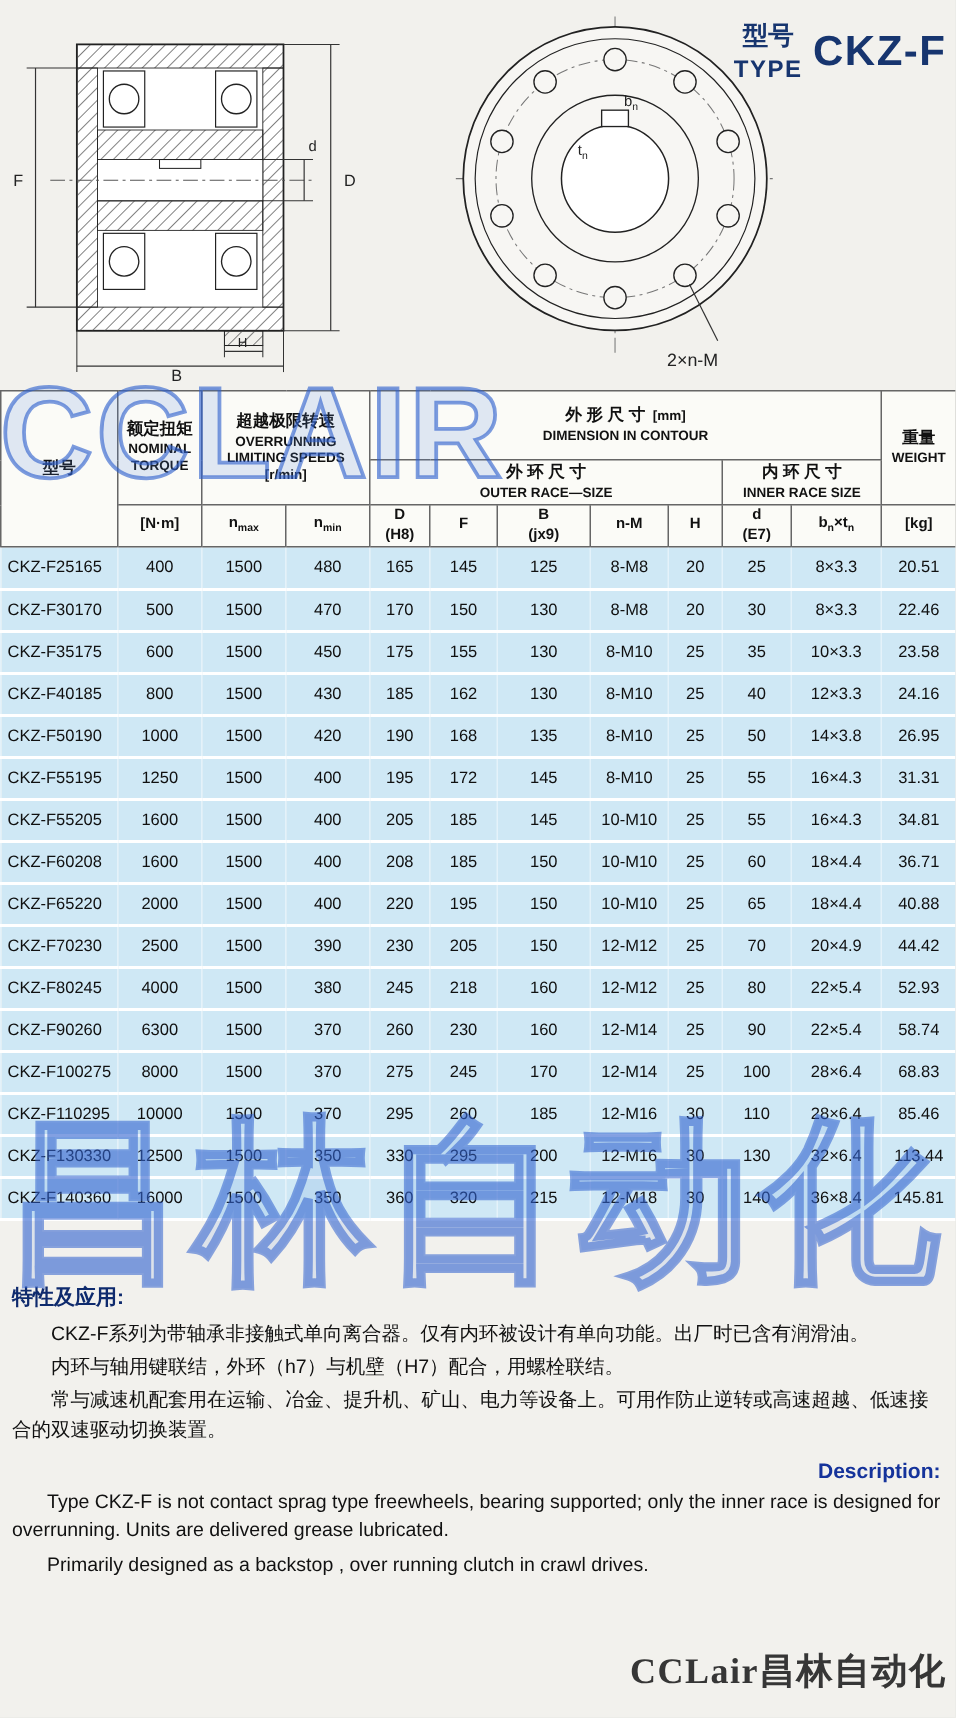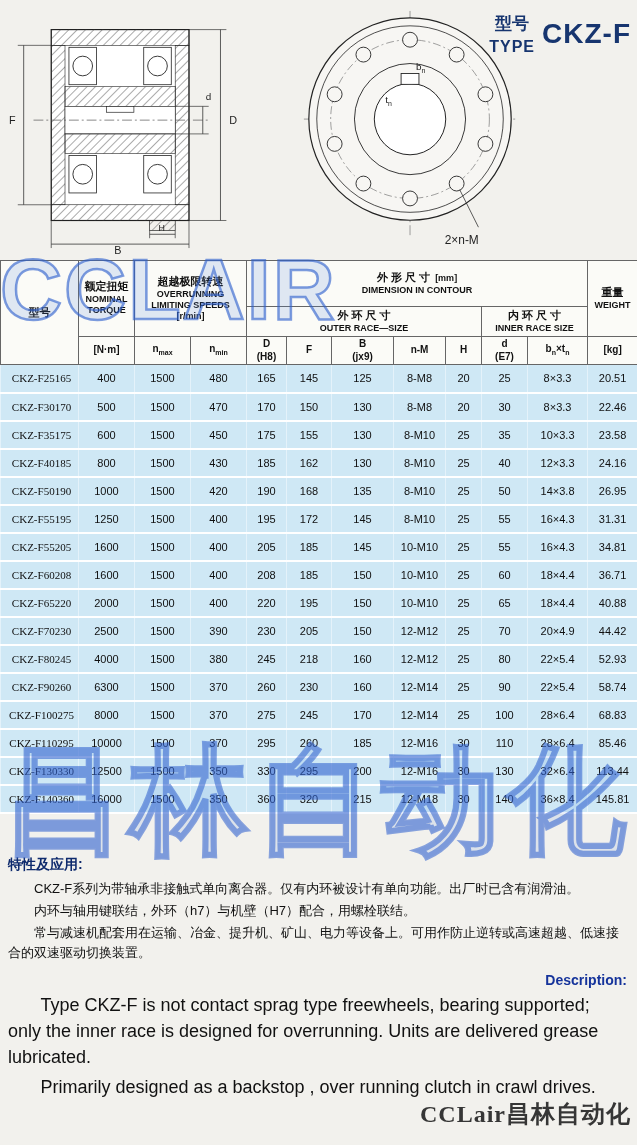--- a/index.html
+++ b/index.html
@@ -17,29 +17,29 @@
   .type-value { font-size:28px; font-weight:bold; letter-spacing:1px; }
 
   
   .spec-table { position:absolute; top:260px; left:0; width:637px; border-collapse:collapse; table-layout:fixed; }
   .spec-table th { border:1px solid #666; background:#fbfbf7; font-size:9px; font-weight:bold; text-align:center; vertical-align:middle; padding:1px; color:#111; line-height:1.25; }
   .spec-table th .cn { font-size:11px; }
   .spec-table thead tr:nth-child(1) th { height:46px; }
   .spec-table thead tr:nth-child(2) th { height:30px; }
   .spec-table thead tr:nth-child(3) th { height:28px; font-size:10px; }
   .spec-table td { background:#cfe8f5; border-left:1px solid #e4f2fa; border-right:1px solid #e4f2fa; border-bottom:2px solid #fff; font-size:11px; text-align:center; height:28px; color:#101010; }
-  .spec-table td:first-child { text-align:center; padding-left:4px;font-family:Liberation Serif, serif; }
+  .spec-table td:first-child { text-align:left; padding-left:4px; }
   sub { font-size:7px; }
 
   
   .footer { position:absolute; top:850px; left:0; width:637px; padding:6px 10px 0 8px; }
   .features-title { font-size:14px; font-weight:bold; color:#0e2a6d; margin-bottom:5px; }
   .features p { text-indent:2em; line-height:1.6; margin-bottom:1px; font-size:13px; }
   .desc-title { font-size:14px; font-weight:bold; color:#15339b; margin:8px 0 4px;text-align:right; }
-  .desc p { text-indent:1.8em; line-height:1.45; margin-bottom:4px; font-size:18px; }
+  .desc p { text-indent:1.8em; line-height:1.45; margin-bottom:4px; font-size:13px; }
 
   
   .wm { position:absolute; pointer-events:none; font-weight:bold; white-space:nowrap; }
   .wm-top { top:240px; left:0; width:637px; text-align:left; font-size:86px; letter-spacing:2px;
             color:rgba(80,130,220,0.16); -webkit-text-stroke:2.5px rgba(45,95,205,0.62); }
   .wm-big { top:722px; left:-6px; width:650px; text-align:center; font-size:118px; letter-spacing:8px;
             color:rgba(80,130,220,0.13); -webkit-text-stroke:2.5px rgba(45,95,205,0.55); }
   .wm-bottom { top:1098px; right:6px; font-size:24px; color:rgba(33,33,33,0.9); letter-spacing:1px;font-family:Liberation Serif, serif; }
 </style>
 </head>

